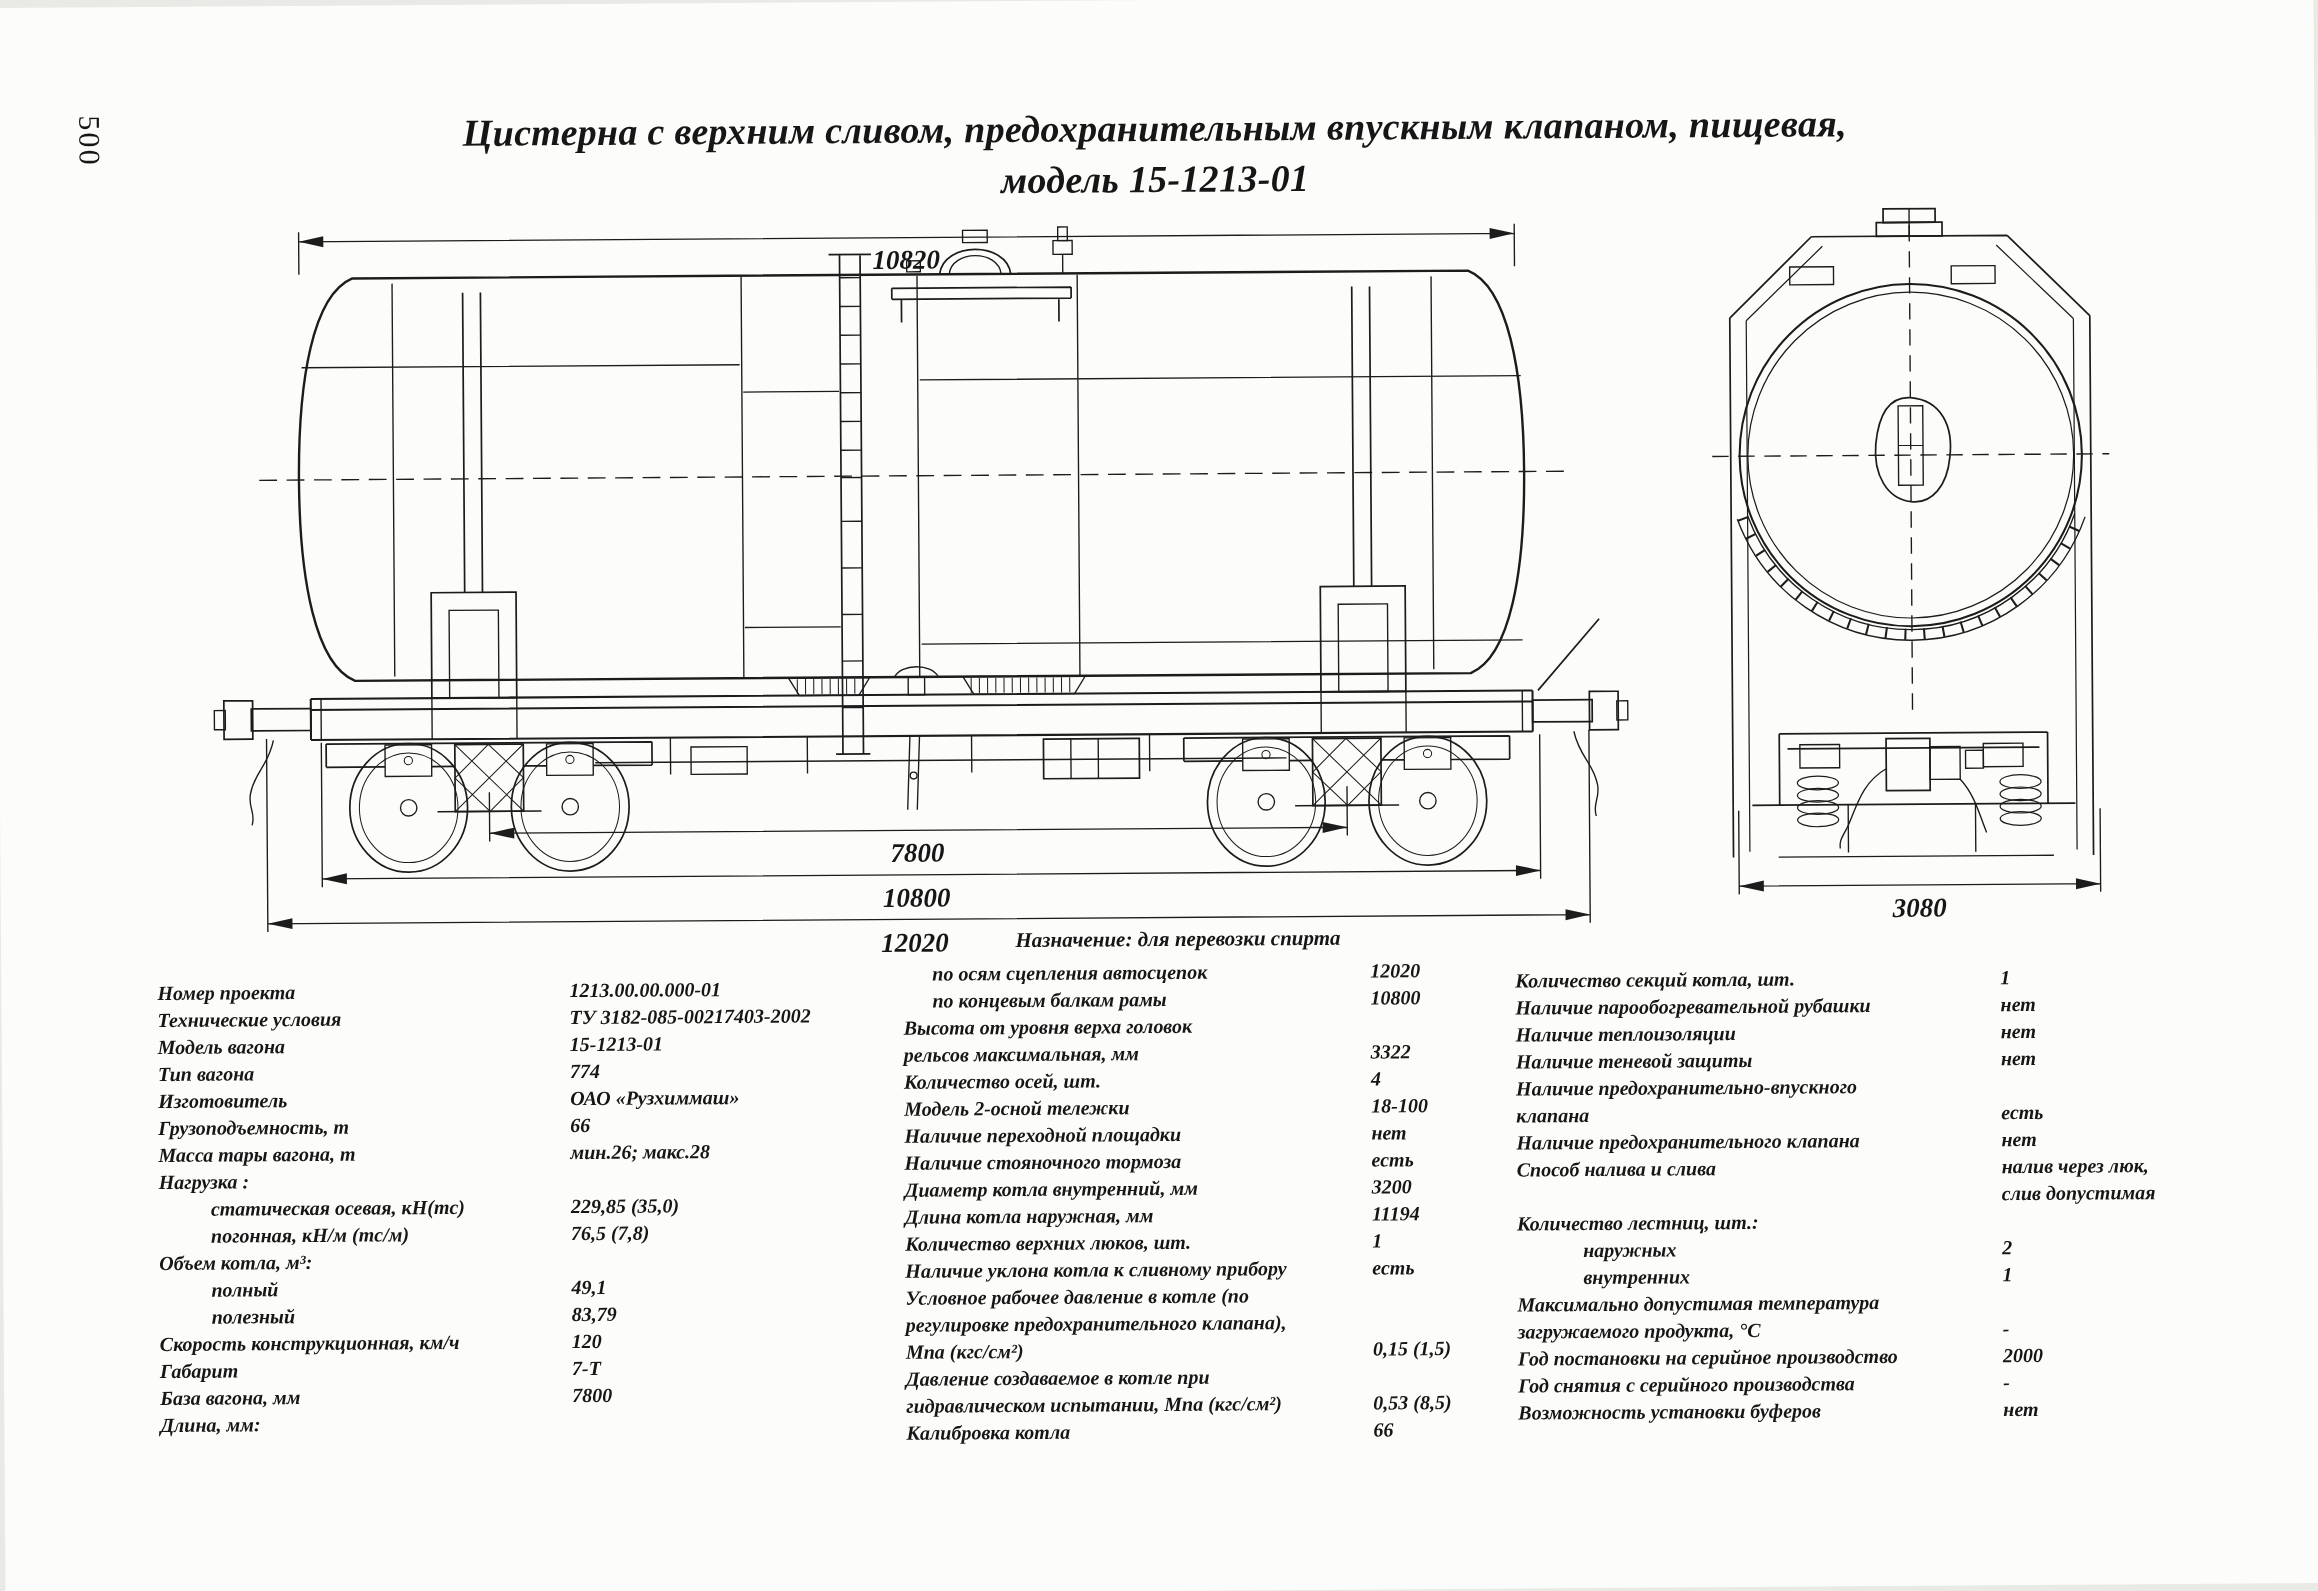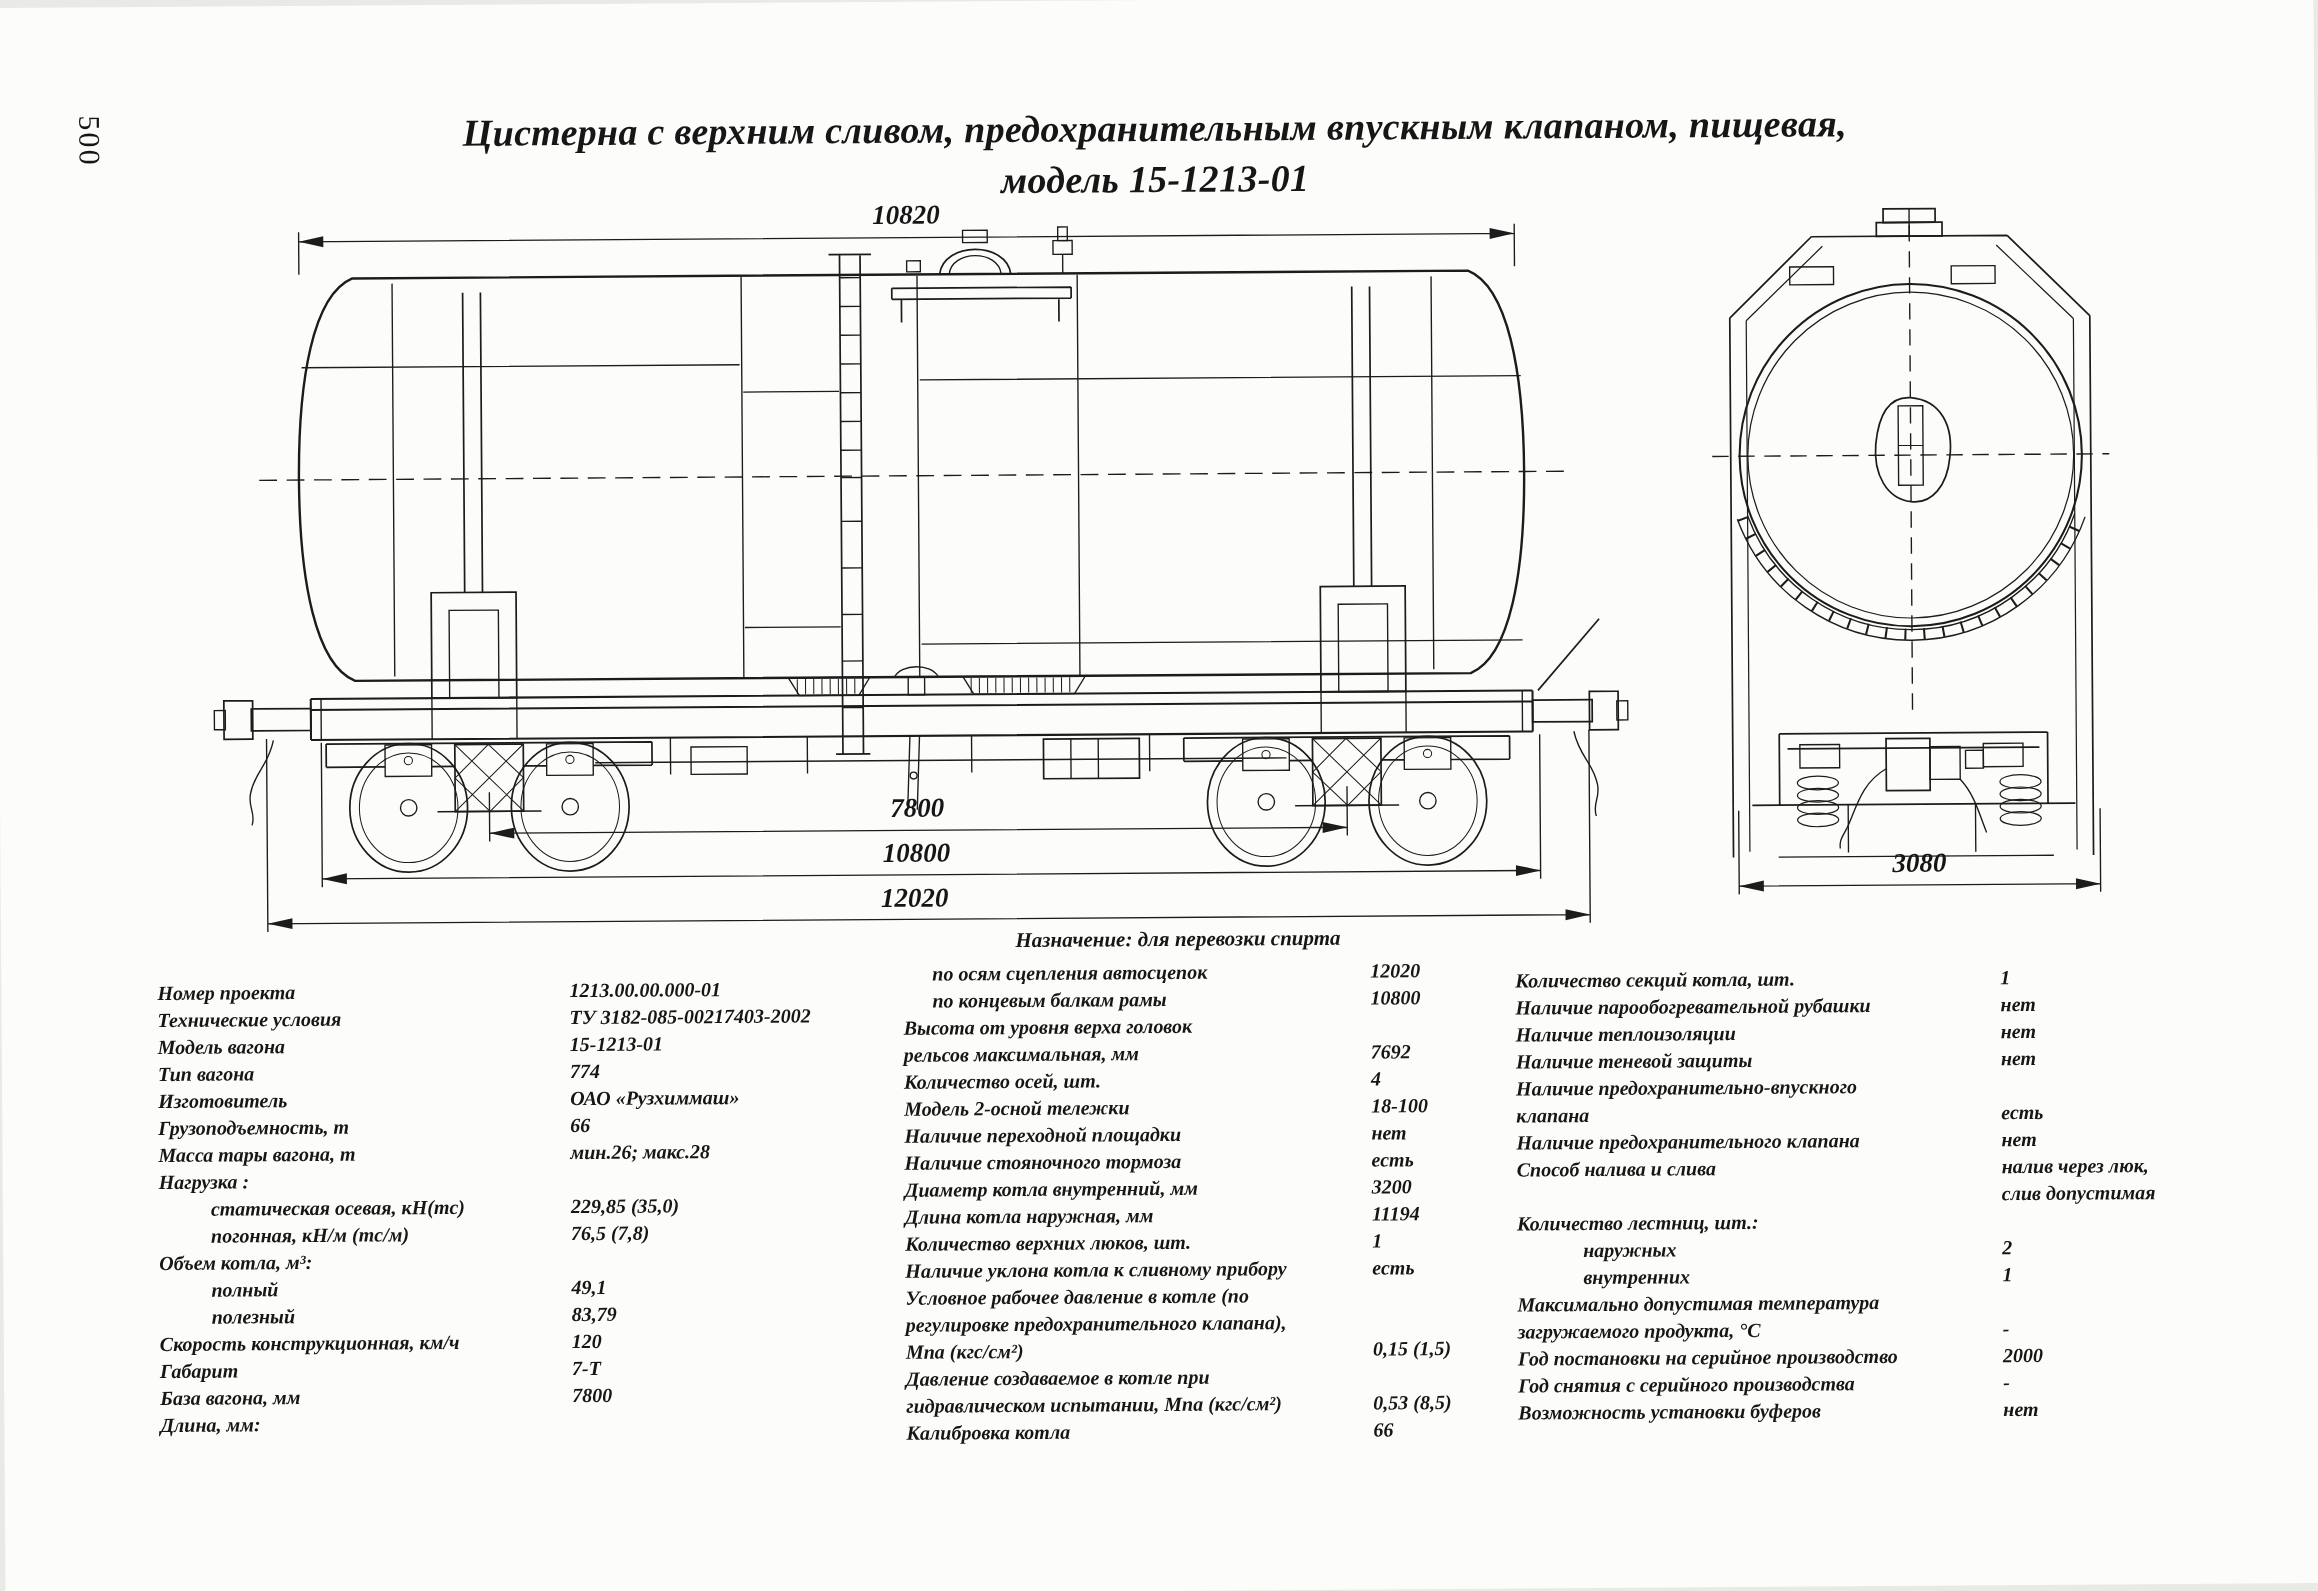--- a/index.html
+++ b/index.html
@@ -6,21 +6,21 @@
   body{margin:0;background:#e9e9e5;}
   .sheet{position:relative;width:2319px;height:1591px;background:#fcfcfa;
          font-family:"Liberation Serif",serif;color:#161616;overflow:hidden;
          transform:rotate(-0.4deg);transform-origin:50% 50%;}
   .page-number{position:absolute;left:77px;top:108px;writing-mode:vertical-rl;
          font-size:30px;letter-spacing:2.1px;}
   .title{position:absolute;left:0;top:103px;width:100%;text-align:center;
          font-style:italic;font-weight:bold;font-size:38px;line-height:51px;letter-spacing:0.3px;}
   svg.drawing{position:absolute;left:0;top:192px;width:2319px;height:753px;}
   .dim{position:absolute;transform:translateX(-50%);font-style:italic;font-weight:bold;
-       font-size:27px;white-space:nowrap;}
+       font-size:27px;white-space:nowrap;margin-top:45px;}
   #dim-top{left:910px;top:198px;}
   #dim-7800{left:917px;top:791px;}
   #dim-10800{left:916px;top:836px;}
   #dim-12020{left:914px;top:881px;}
   #dim-3080{left:1919px;top:853px;text-align:center;}
   .purpose{position:absolute;left:936px;top:927px;width:482px;text-align:center;
        font-style:italic;font-weight:bold;font-size:21px;}
   .spec-col{position:absolute;font-style:italic;font-weight:bold;font-size:20px;}
   .spec-row{display:flex;height:27px;align-items:baseline;}
   .sl{flex:0 0 auto;white-space:nowrap;}
@@ -283,21 +283,21 @@
       <div class="spec-row i1">
         <span class="sl">по концевым балкам рамы</span>
         <span class="sv">10800</span>
       </div>
       <div class="spec-row">
         <span class="sl">Высота от уровня верха головок</span>
         <span class="sv"></span>
       </div>
       <div class="spec-row">
         <span class="sl">рельсов максимальная, мм</span>
-        <span class="sv">7692</span>
+        <span class="sv">3322</span>
       </div>
       <div class="spec-row">
         <span class="sl">Количество осей, шт.</span>
         <span class="sv">4</span>
       </div>
       <div class="spec-row">
         <span class="sl">Модель 2-осной тележки</span>
         <span class="sv">18-100</span>
       </div>
       <div class="spec-row">

